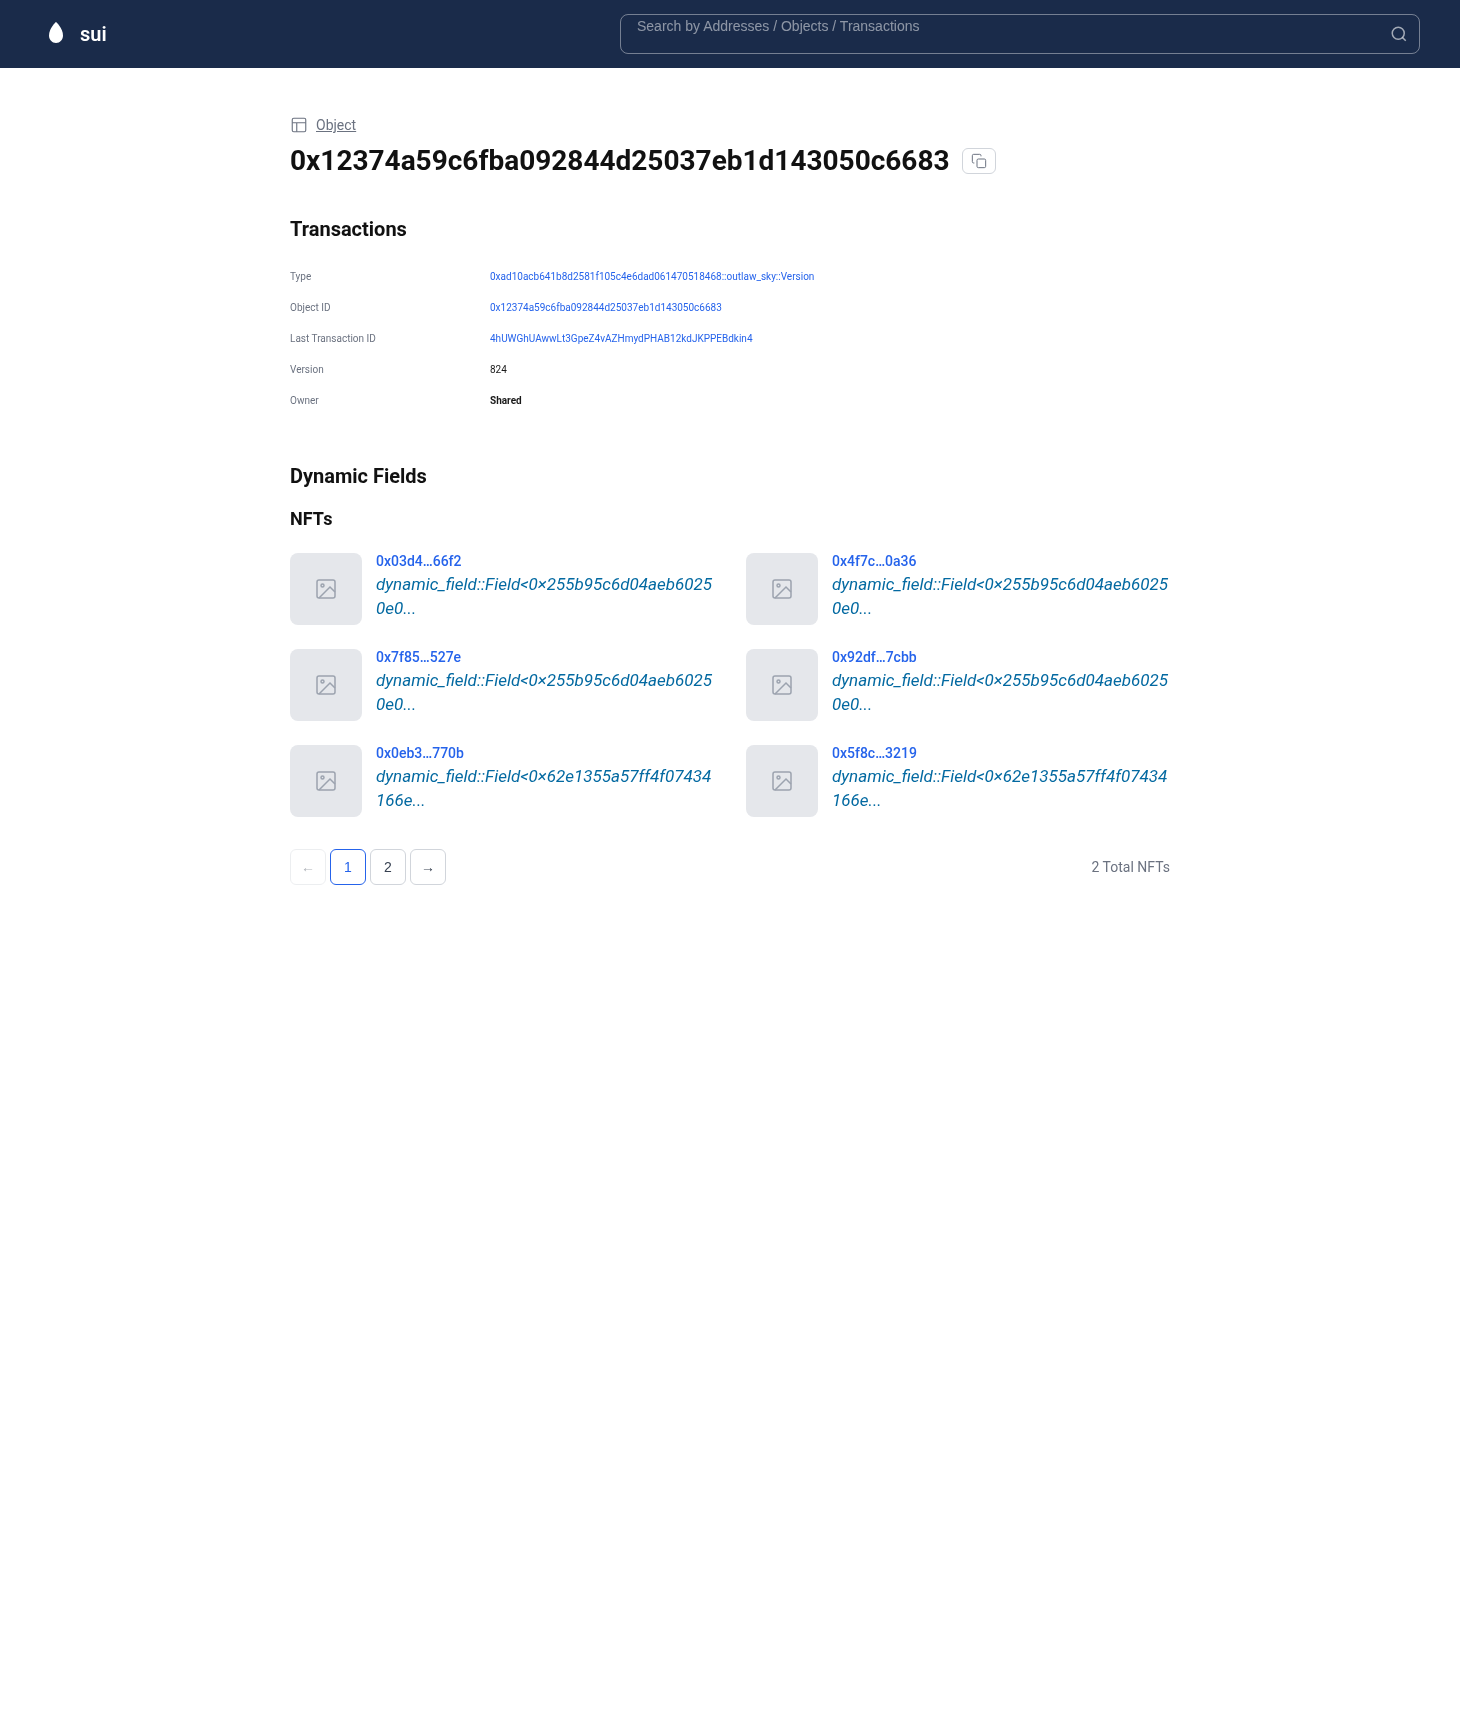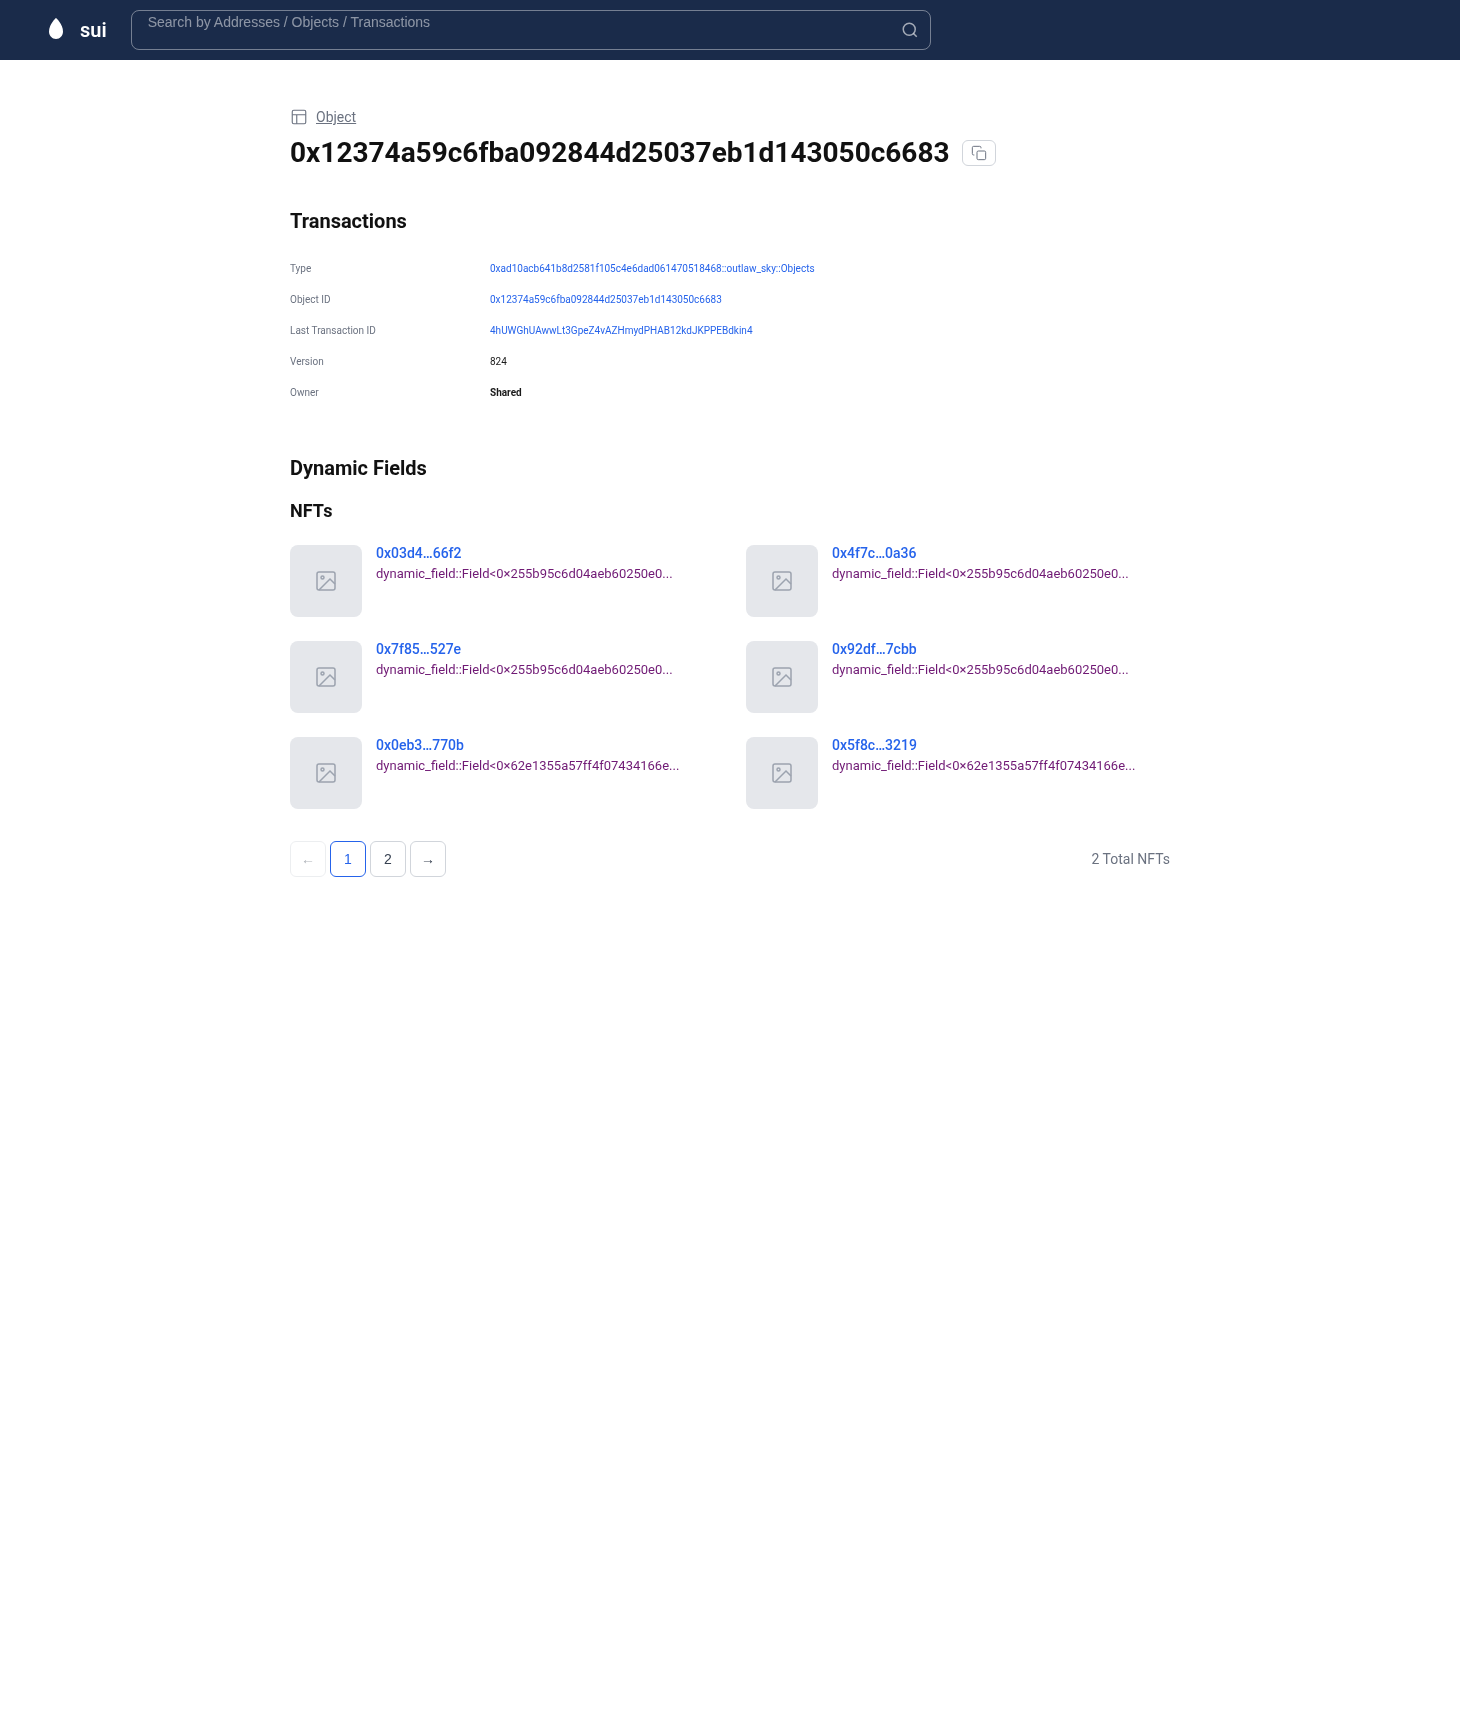--- a/index.html
+++ b/index.html
@@ -2,24 +2,25 @@
 <html><head>
   <meta charset="utf-8">
   <style>
     * { box-sizing: border-box; margin: 0; padding: 0; }
     body { font-family: -apple-system, BlinkMacSystemFont, 'Segoe UI', Roboto, sans-serif; background: #fff; color: #1a1a1a; }
 
     
     .header {
       background: #1a2b4a;
       padding: 0 40px;
-      height: 60px;
+      height: 68px;
       display: flex;
       align-items: center;
       gap: 24px;
+      justify-content: space-between;
     }
     .logo-area {
       display: flex;
       align-items: center;
       gap: 8px;
       color: #fff;
       font-size: 20px;
       font-weight: 600;
       flex-shrink: 0;
     }
@@ -167,24 +168,25 @@
       color: #9ca3af;
     }
     .nft-info { flex: 1; min-width: 0; }
     .nft-id {
       color: #2563eb;
       font-size: 14px;
       font-weight: 500;
       margin-bottom: 4px;
     }
     .nft-type {
-      color: #701a75;
-      font-size: 13px;
+      color: #0369a1;
+      font-size: 17px;
       line-height: 1.4;
       word-break: break-all;
+      font-style: italic;
     }
 
     
     .pagination-row {
       display: flex;
       align-items: center;
       justify-content: space-between;
       margin-top: 12px;
     }
     .pagination-controls {
@@ -257,21 +259,21 @@
       </svg>
     </button>
   </div>
 
   <h2 class="section-title">Transactions</h2>
   <table class="description-table">
     <tbody>
       <tr>
         <td>Type</td>
         <td>
-          <a class="link-blue">0xad10acb641b8d2581f105c4e6dad061470518468::outlaw_sky::Objects</a>
+          <a class="link-blue">0xad10acb641b8d2581f105c4e6dad061470518468::outlaw_sky::Version</a>
         </td>
       </tr>
       <tr>
         <td>Object ID</td>
         <td>
           <a class="link-blue">0x12374a59c6fba092844d25037eb1d143050c6683</a>
         </td>
       </tr>
       <tr>
         <td>Last Transaction ID</td>

